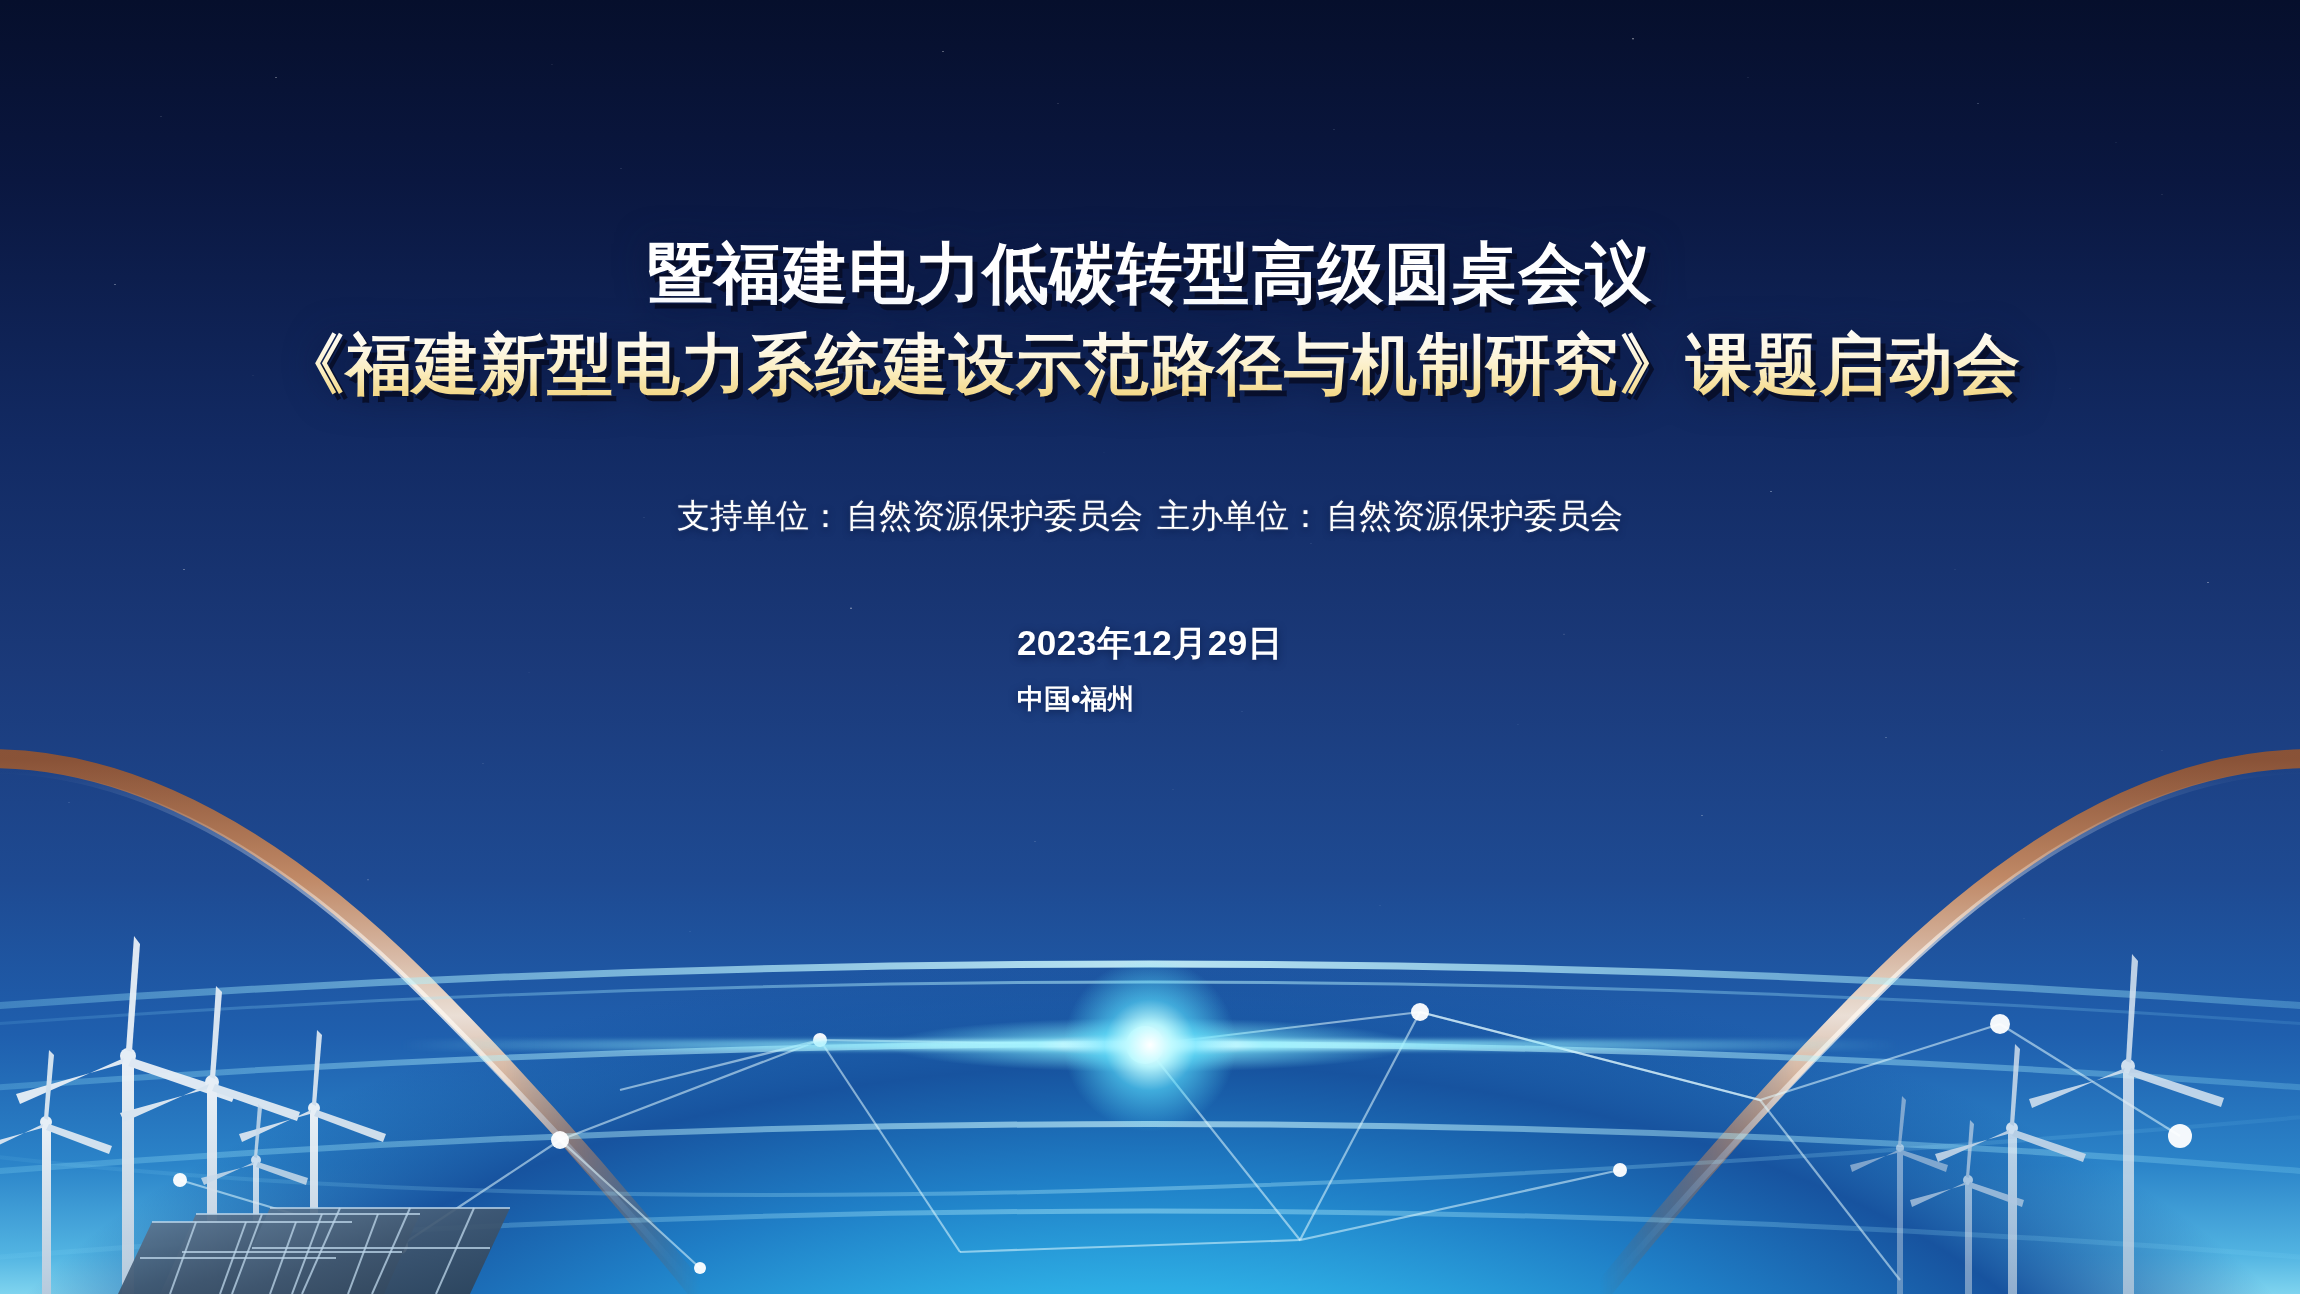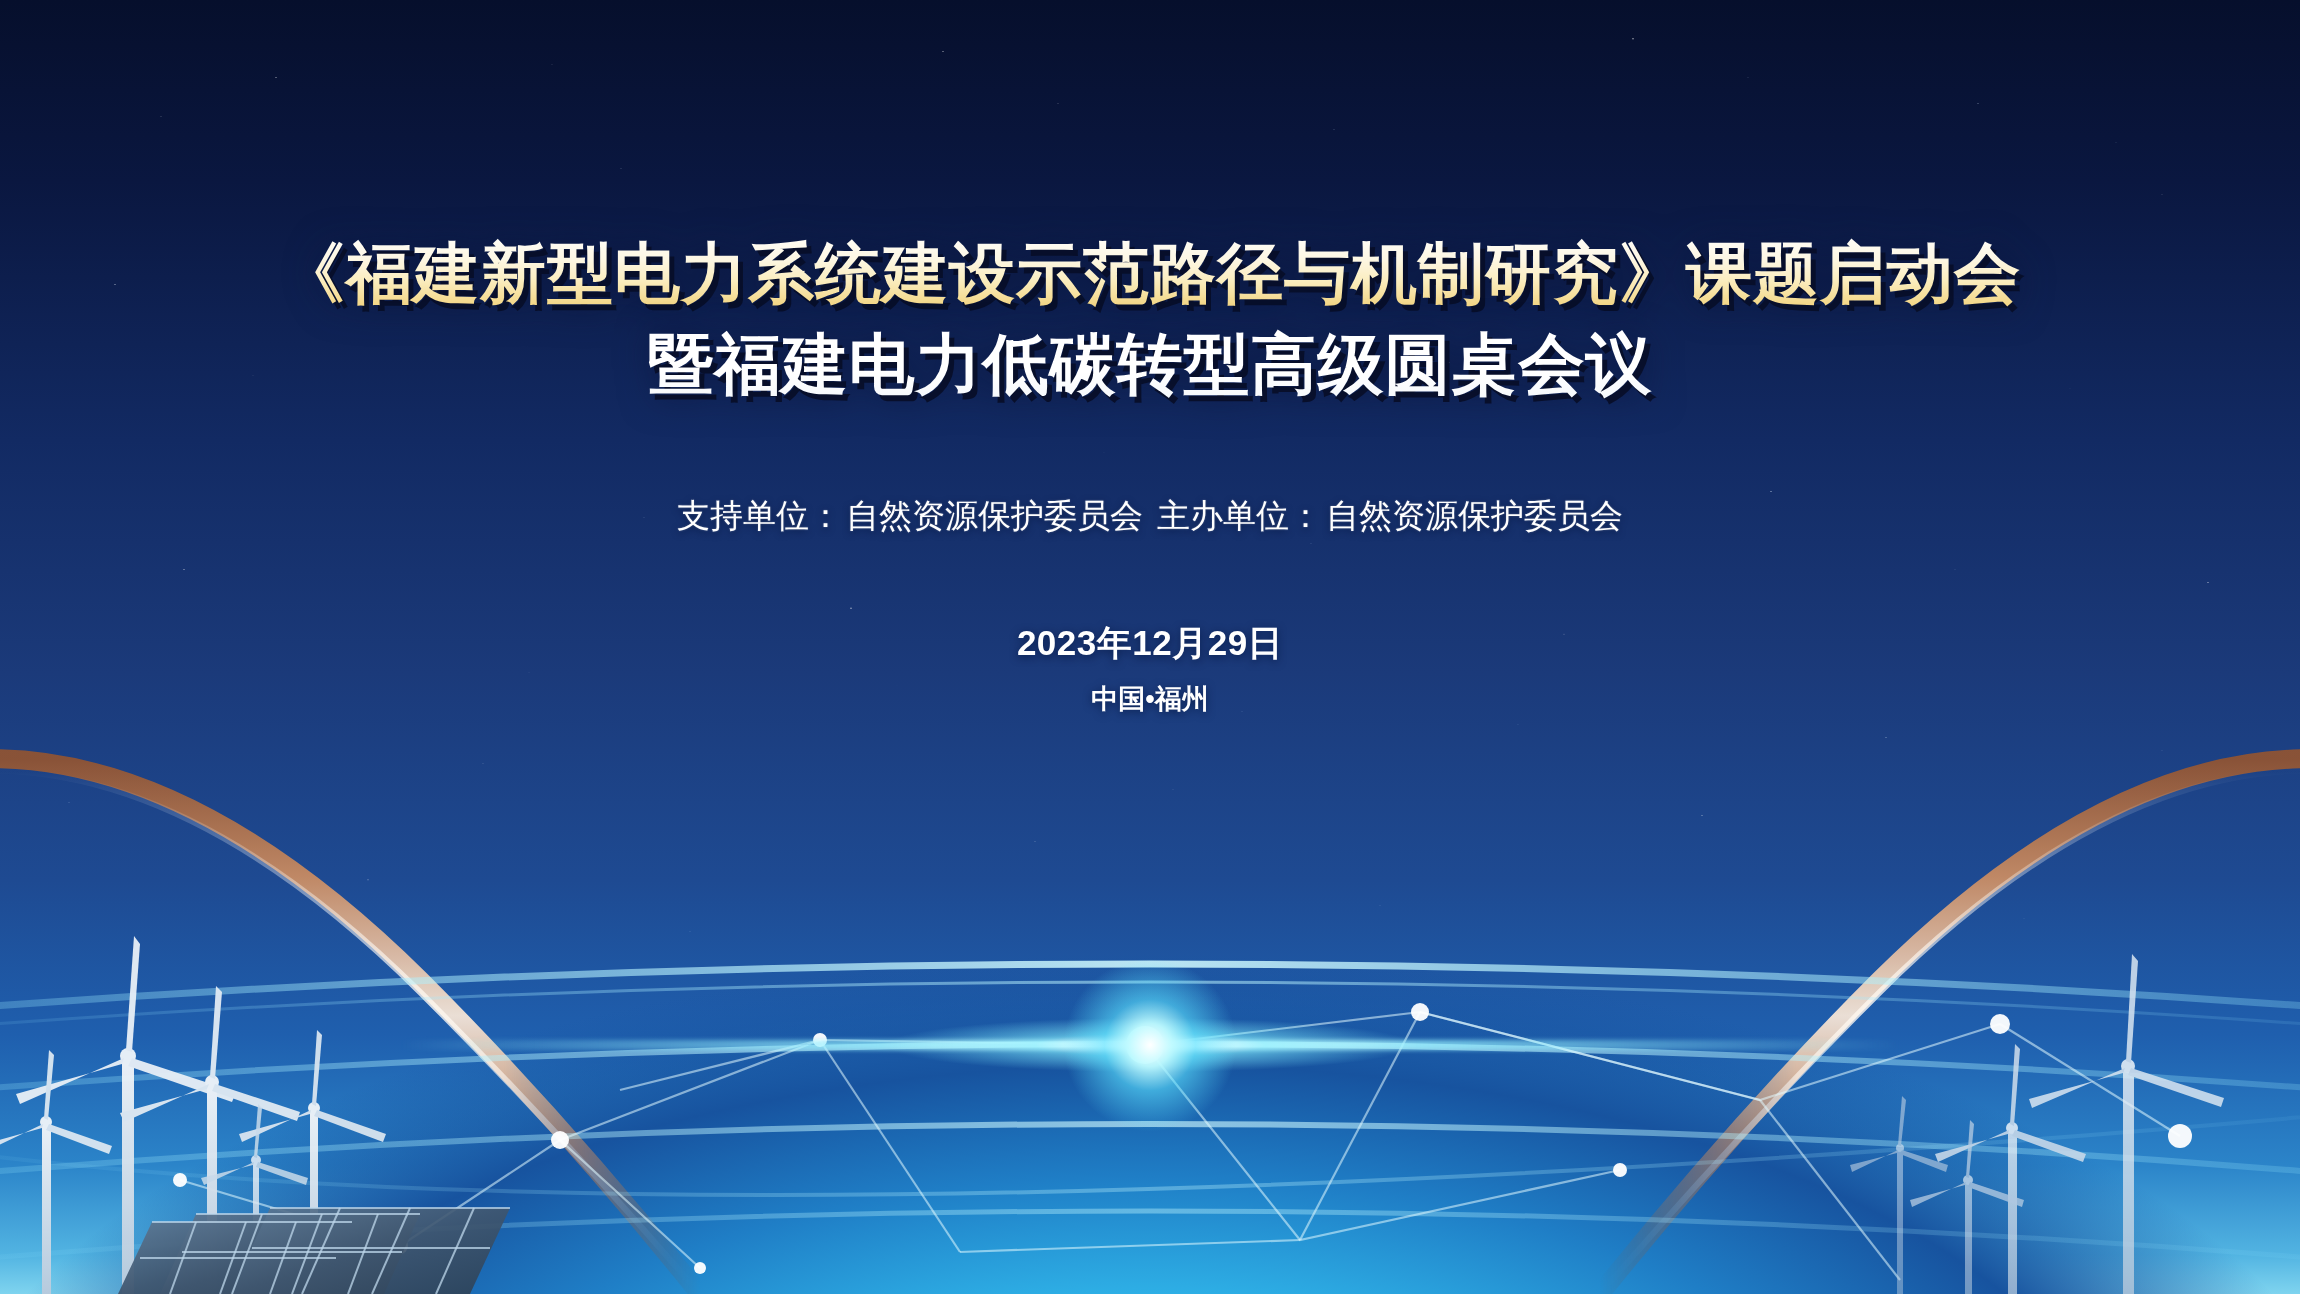--- a/index.html
+++ b/index.html
@@ -139,21 +139,21 @@
   .org-row {
     display:flex;
     font-size:33px;
     color:#ffffff;
     line-height:1.22;
     text-shadow:0 2px 7px rgba(5,20,60,.75), 0 0 2px rgba(255,255,255,.35);
   }
   .org-label { letter-spacing:0px; }
   .org-value { margin-left:4px; }
 
-  .meta { margin-top:84px; text-align:center; }
+  .meta { margin-top:84px; }
   .meta-date {
     font-size:35px; font-weight:bold;
     color:#ffffff;
     letter-spacing:.5px;
     text-shadow:0 2px 8px rgba(5,20,60,.7);
   }
   .meta-loc {
     margin-top:14px;
     font-size:27px; font-weight:bold;
     color:#ffffff;
@@ -377,22 +377,22 @@
         </g>
       </g>
     </g>
   </svg>
 
   <div class="core-ray"></div>
   <div class="core-glow"></div>
 
   <div class="content">
     <div class="title-wrap">
+      <div class="title-line white">暨福建电力低碳转型高级圆桌会议</div>
       <div class="title-line">《福建新型电力系统建设示范路径与机制研究》课题启动会</div>
-      <div class="title-line white">暨福建电力低碳转型高级圆桌会议</div>
     </div>
 
     <div class="orgs">
       <div class="org-row">
         <span class="org-label">支持单位：</span>
         <span class="org-value">自然资源保护委员会</span>
       </div>
       <div class="org-row">
         <span class="org-label">主办单位：</span>
         <span class="org-value">自然资源保护委员会</span>

